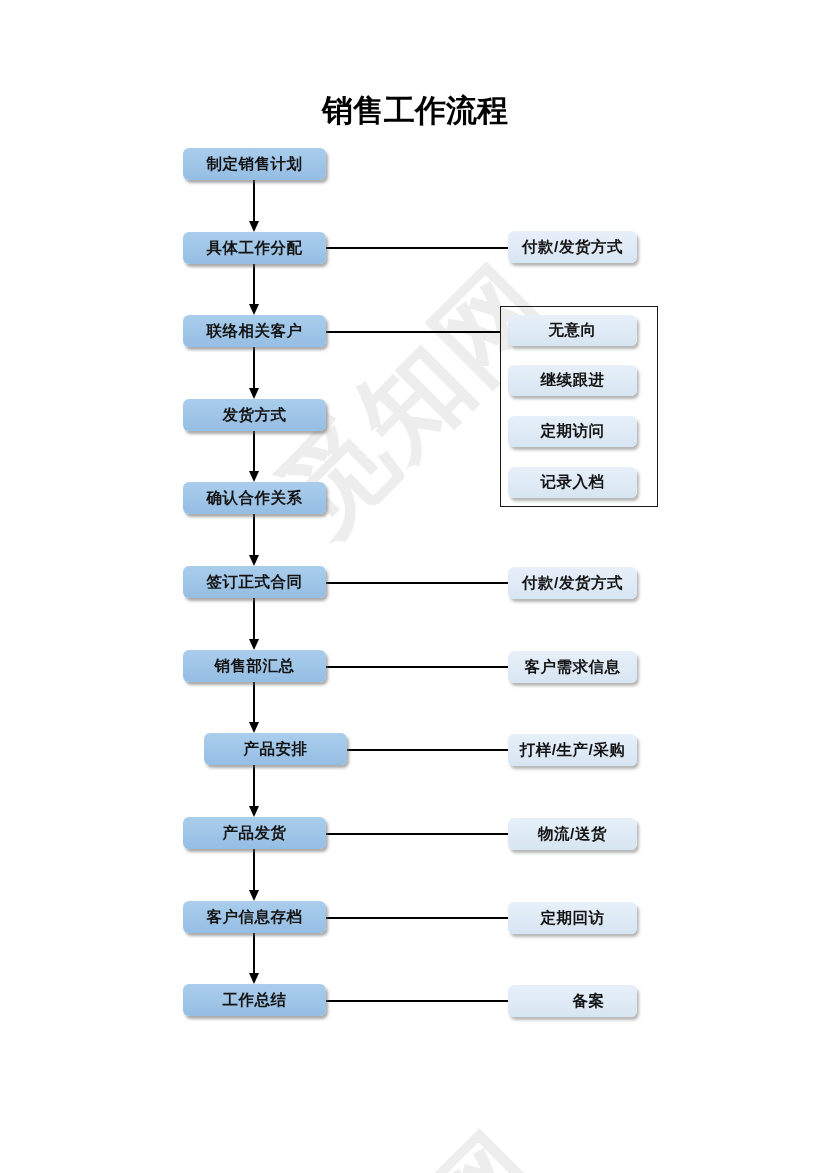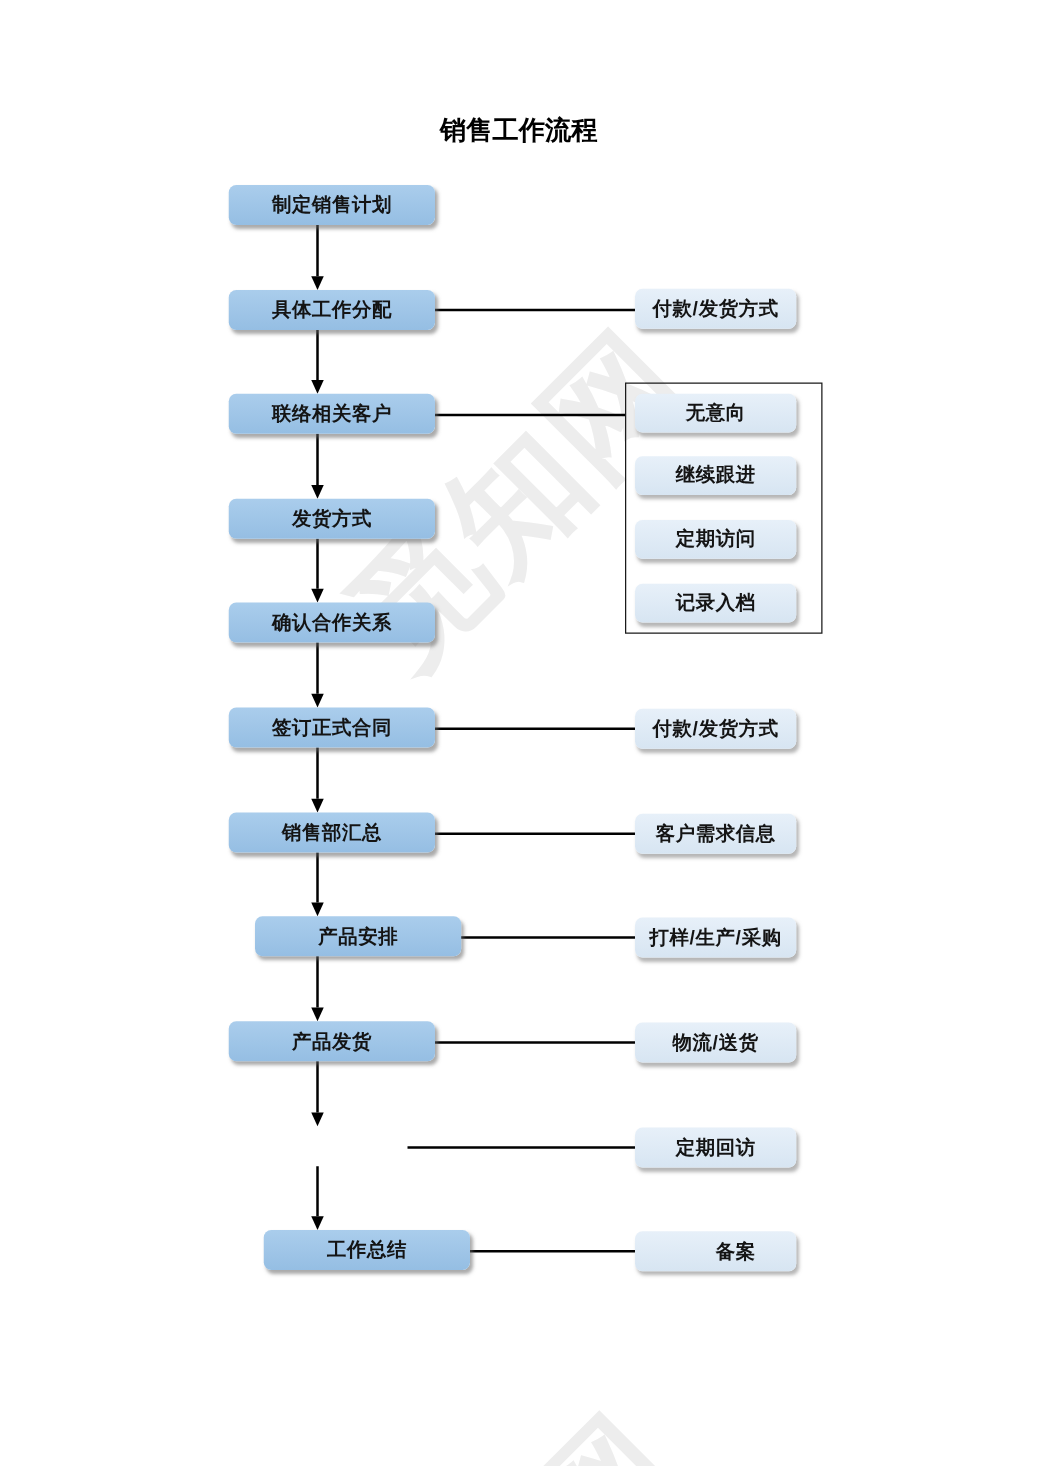--- a/index.html
+++ b/index.html
@@ -20,33 +20,33 @@
     white-space:nowrap;
     letter-spacing:2px;
     z-index:0;
     user-select:none;
   }
   .watermark.main { left:215px; top:200px; width:400px; height:400px; }
   .watermark.bottom { left:208px; top:1067px; width:400px; height:400px; }
   .page-title {
     position:absolute; left:0; top:90px; width:100%;
     text-align:center;
-    font-size:21px; font-weight:bold; color:#000000;
+    font-size:31px; font-weight:bold; color:#000000;
     z-index:3;
   }
   .node {
     position:absolute;
     display:flex; align-items:center; justify-content:center;
     font-size:15.5px; font-weight:600; color:#141414;
     letter-spacing:0.5px;
     border-radius:6px;
     z-index:2;
   }
   .node.primary {
-    width:165px; height:32px;
+    width:143px; height:32px;
     background:linear-gradient(180deg,#aacdec 0%,#95bee3 100%);
     box-shadow:2px 3px 3px rgba(100,100,100,0.55);
   }
   .node.secondary {
     width:129px; height:32px;
     background:linear-gradient(180deg,#e7f0f9 0%,#d7e5f2 100%);
     box-shadow:2px 3px 3px rgba(110,110,110,0.5);
   }
   .node.option { height:31px; }
   .varrow {
@@ -80,21 +80,22 @@
 
   <div class="node primary" style="left:183px; top:148px;">制定销售计划</div>
   <div class="node primary" style="left:183px; top:232px;">具体工作分配</div>
   <div class="node primary" style="left:183px; top:315px;">联络相关客户</div>
   <div class="node primary" style="left:183px; top:399px;">发货方式</div>
   <div class="node primary" style="left:183px; top:482px;">确认合作关系</div>
   <div class="node primary" style="left:183px; top:566px;">签订正式合同</div>
   <div class="node primary" style="left:183px; top:650px;">销售部汇总</div>
   <div class="node primary" style="left:183px; top:733px;margin-left:21px;">产品安排</div>
   <div class="node primary" style="left:183px; top:817px;">产品发货</div>
-  <div class="node primary" style="left:183px; top:984px;margin-left:28px;">工作总结</div>
+  <div class="node primary" style="left:183px; top:901px;">客户信息存档</div>
+  <div class="node primary" style="left:183px; top:984px;">工作总结</div>
 
   <div class="varrow" style="top:180px; height:41px;"></div>
   <div class="varrow" style="top:264px; height:40px;"></div>
   <div class="varrow" style="top:347px; height:41px;"></div>
   <div class="varrow" style="top:431px; height:40px;"></div>
   <div class="varrow" style="top:514px; height:41px;"></div>
   <div class="varrow" style="top:598px; height:41px;"></div>
   <div class="varrow" style="top:682px; height:40px;"></div>
   <div class="varrow" style="top:765px; height:41px;"></div>
   <div class="varrow" style="top:849px; height:41px;"></div>

